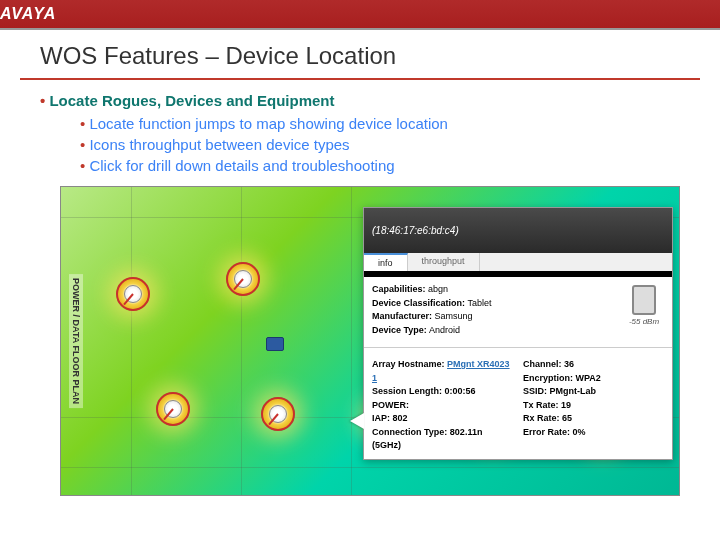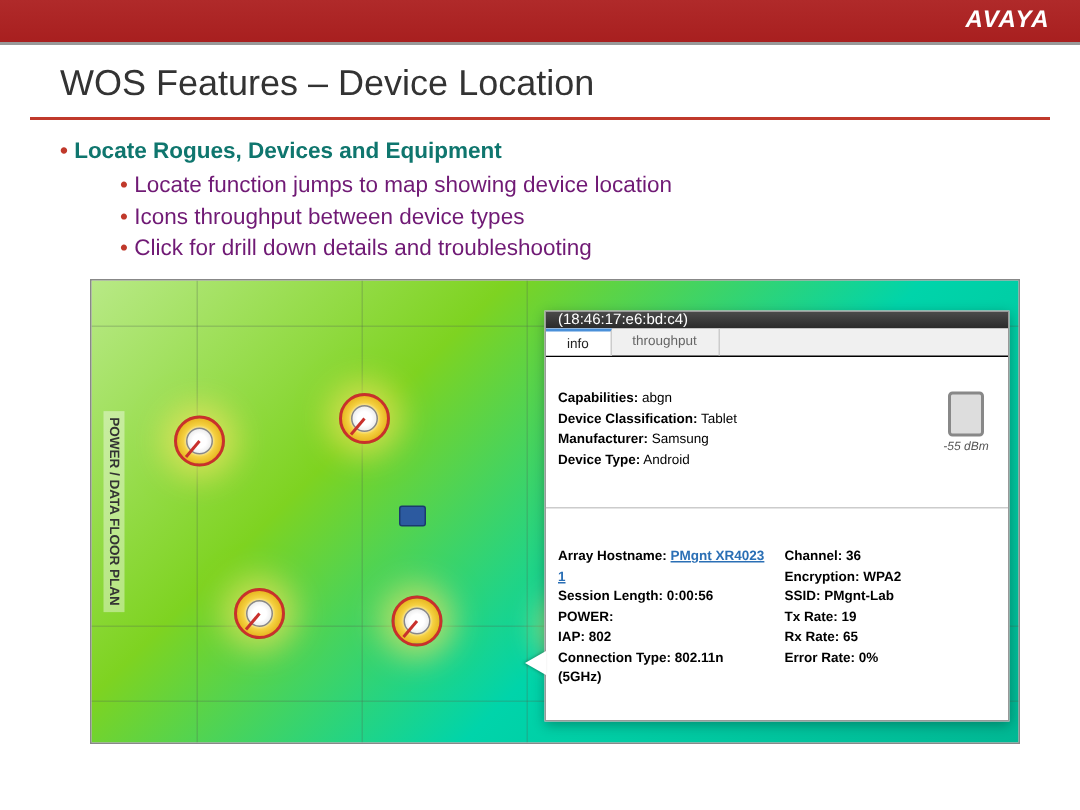--- a/index.html
+++ b/index.html
@@ -1,39 +1,39 @@
 <!DOCTYPE html>
 <html><head>
 <meta charset="utf-8">
 <style>
   * { margin: 0; padding: 0; box-sizing: border-box; }
   body { width: 720px; height: 540px; font-family: Arial, sans-serif; background: #fff; position: relative; overflow: hidden; }
-  .header-bar { height: 28px; background: linear-gradient(#b02a2a, #a81f1f); display: flex; justify-content: flex-end; align-items: center; padding-right: 20px; }
+  .header-bar { height: 28px; background: linear-gradient(#b02a2a, #a81f1f); display: flex; align-items: center; padding-right: 20px; }
   .header-line { height: 2px; background: #999; }
   .logo { color: #fff; font-weight: bold; font-size: 16px; letter-spacing: 1px; font-style: italic; }
   .title { font-size: 24px; color: #333; padding: 12px 0 8px 40px; font-weight: normal; border-radius: 16px; }
   .title-underline { height: 2px; background: #c0392b; margin: 0 20px 12px 20px; }
   .content { padding: 0 40px; }
   .bullet-main { font-size: 15px; font-weight: bold; color: #0f766e; margin-bottom: 6px; }
   .bullet-main::before { content: "• "; color: #c0392b; }
   .sub-bullets { padding-left: 40px; }
-  .sub-bullet { font-size: 15px; color: #701a75; margin-bottom: 4px; }
+  .sub-bullet { font-size: 15px; color: #3b82f6; margin-bottom: 4px; }
   .sub-bullet::before { content: "• "; color: #c0392b; }
   .map-container { margin: 12px 40px 0 60px; height: 310px; background: linear-gradient(135deg, #b8e986 0%, #7ed321 30%, #00d4aa 60%, #00b894 100%); border: 1px solid #888; position: relative; overflow: hidden; }
   .floor-label { position: absolute; left: 8px; top: 50%; transform: translateY(-50%) rotate(0deg); writing-mode: vertical-rl; text-orientation: mixed; font-size: 9px; font-weight: bold; color: #333; background: rgba(255,255,255,0.4); padding: 4px 2px; }
   .ap-marker { position: absolute; width: 34px; height: 34px; border-radius: 50%; background: radial-gradient(circle, #fff 30%, #f5d142 50%, #e8b923 70%); border: 2px solid #c9302c; box-shadow: 0 0 20px 8px rgba(255,230,100,0.6); }
   .ap-marker::after { content: ""; position: absolute; left: 50%; top: 15px; width: 2px; height: 14px; background: #c9302c; transform-origin: top; transform: translateX(-50%) rotate(40deg); }
   .ap-marker::before { content: ""; position: absolute; inset: 6px; border-radius: 50%; border: 1px solid #888; background: radial-gradient(circle, #fff 40%, #eee 70%); }
   .device-box { position: absolute; width: 18px; height: 14px; background: #2c5aa0; border: 1px solid #1a3a6e; border-radius: 2px; }
   .popup { position: absolute; right: 6px; top: 20px; width: 310px; background: #fff; border: 1px solid #999; box-shadow: 0 2px 8px rgba(0,0,0,0.3); font-size: 9px; }
-  .popup-title { background: linear-gradient(#4a4a4a, #2a2a2a); color: #fff; padding: 0 8px; font-size: 10px; }
-  .popup-tabs { display: flex; border-bottom: 1px solid #000000; background: #f0f0f0; }
+  .popup-title { background: linear-gradient(#4a4a4a, #2a2a2a); color: #fff; padding: 17px 8px; font-size: 10px; font-style: italic; }
+  .popup-tabs { display: flex; border-bottom: 6px solid #000000; background: #f0f0f0; }
   .tab { padding: 3px 14px; font-size: 9px; color: #666; border-right: 1px solid #ccc; cursor: pointer; }
   .tab.active { background: #fff; color: #222; border-top: 2px solid #4a90d9; }
-  .popup-body { padding: 21px 8px; display: flex; gap: 24px; }
+  .popup-body { padding: 6px 8px; display: flex; gap: 24px; }
   .popup-left { flex: 1; line-height: 1.5; }
   .popup-left b { font-weight: bold; }
   .popup-icon { width: 40px; text-align: center; font-style: italic; }
   .tablet-icon { width: 24px; height: 30px; border: 2px solid #888; border-radius: 3px; margin: 2px auto; background: #ddd; }
   .signal { font-size: 8px; color: #555; }
   .popup-divider { border-top: 1px solid #ccc; margin: 4px 0; }
   .popup-cols { display: flex; gap: 10px; font-weight: bold; }
   .popup-col { flex: 1; line-height: 1.5; }
   .link { color: #2a6fb5; text-decoration: underline; }
   .pointer { position: absolute; left: -14px; bottom: 30px; width: 0; height: 0; border-top: 8px solid transparent; border-bottom: 8px solid transparent; border-right: 14px solid #fff; filter: drop-shadow(-1px 0 1px rgba(0,0,0,0.3)); }

